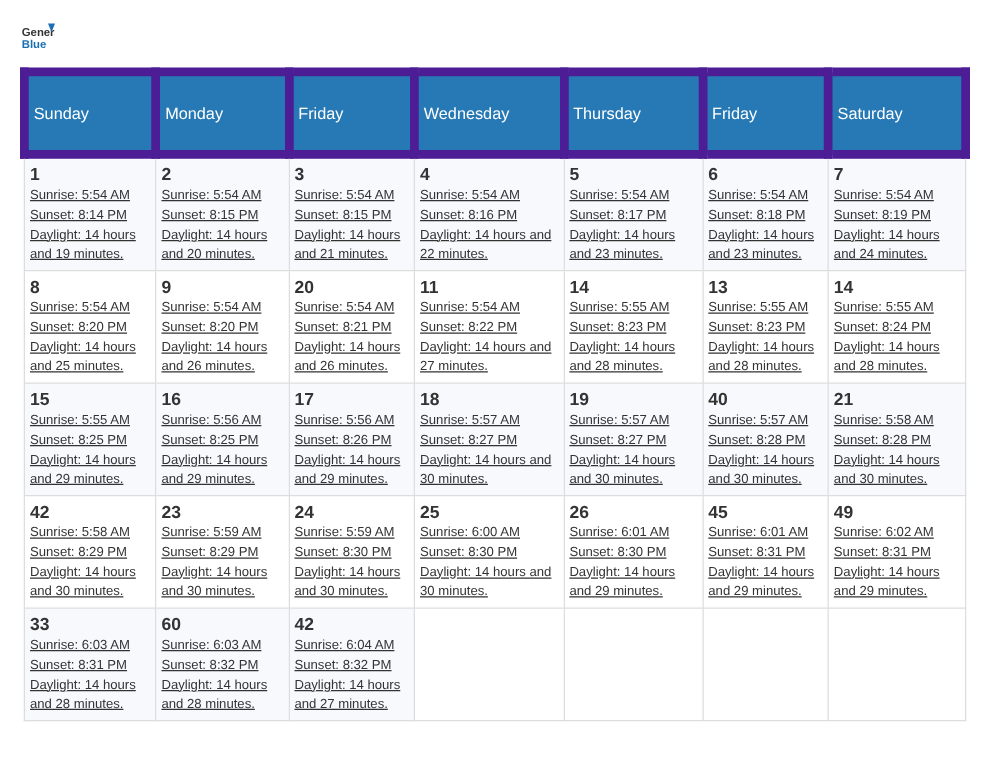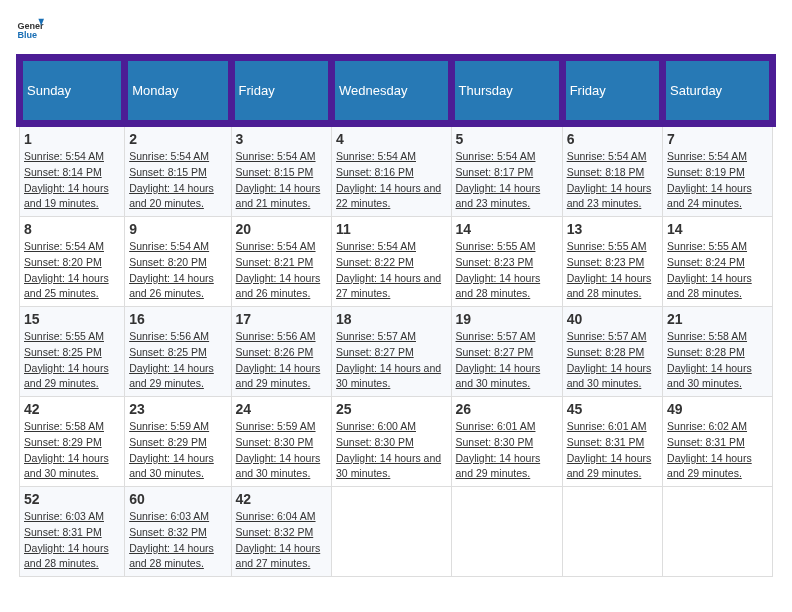--- a/index.html
+++ b/index.html
@@ -223,21 +223,21 @@
         <span class="day-num">45</span>
         <span class="day-info">Sunrise: 6:01 AM<br>Sunset: 8:31 PM<br>Daylight: 14 hours and 29 minutes.</span>
       </td>
         <td>
         <span class="day-num">49</span>
         <span class="day-info">Sunrise: 6:02 AM<br>Sunset: 8:31 PM<br>Daylight: 14 hours and 29 minutes.</span>
       </td>
       </tr>
       <tr>
         <td>
-        <span class="day-num">52</span>
+        <span class="day-num">33</span>
         <span class="day-info">Sunrise: 6:03 AM<br>Sunset: 8:31 PM<br>Daylight: 14 hours and 28 minutes.</span>
       </td>
         <td>
         <span class="day-num">60</span>
         <span class="day-info">Sunrise: 6:03 AM<br>Sunset: 8:32 PM<br>Daylight: 14 hours and 28 minutes.</span>
       </td>
         <td>
         <span class="day-num">42</span>
         <span class="day-info">Sunrise: 6:04 AM<br>Sunset: 8:32 PM<br>Daylight: 14 hours and 27 minutes.</span>
       </td>

